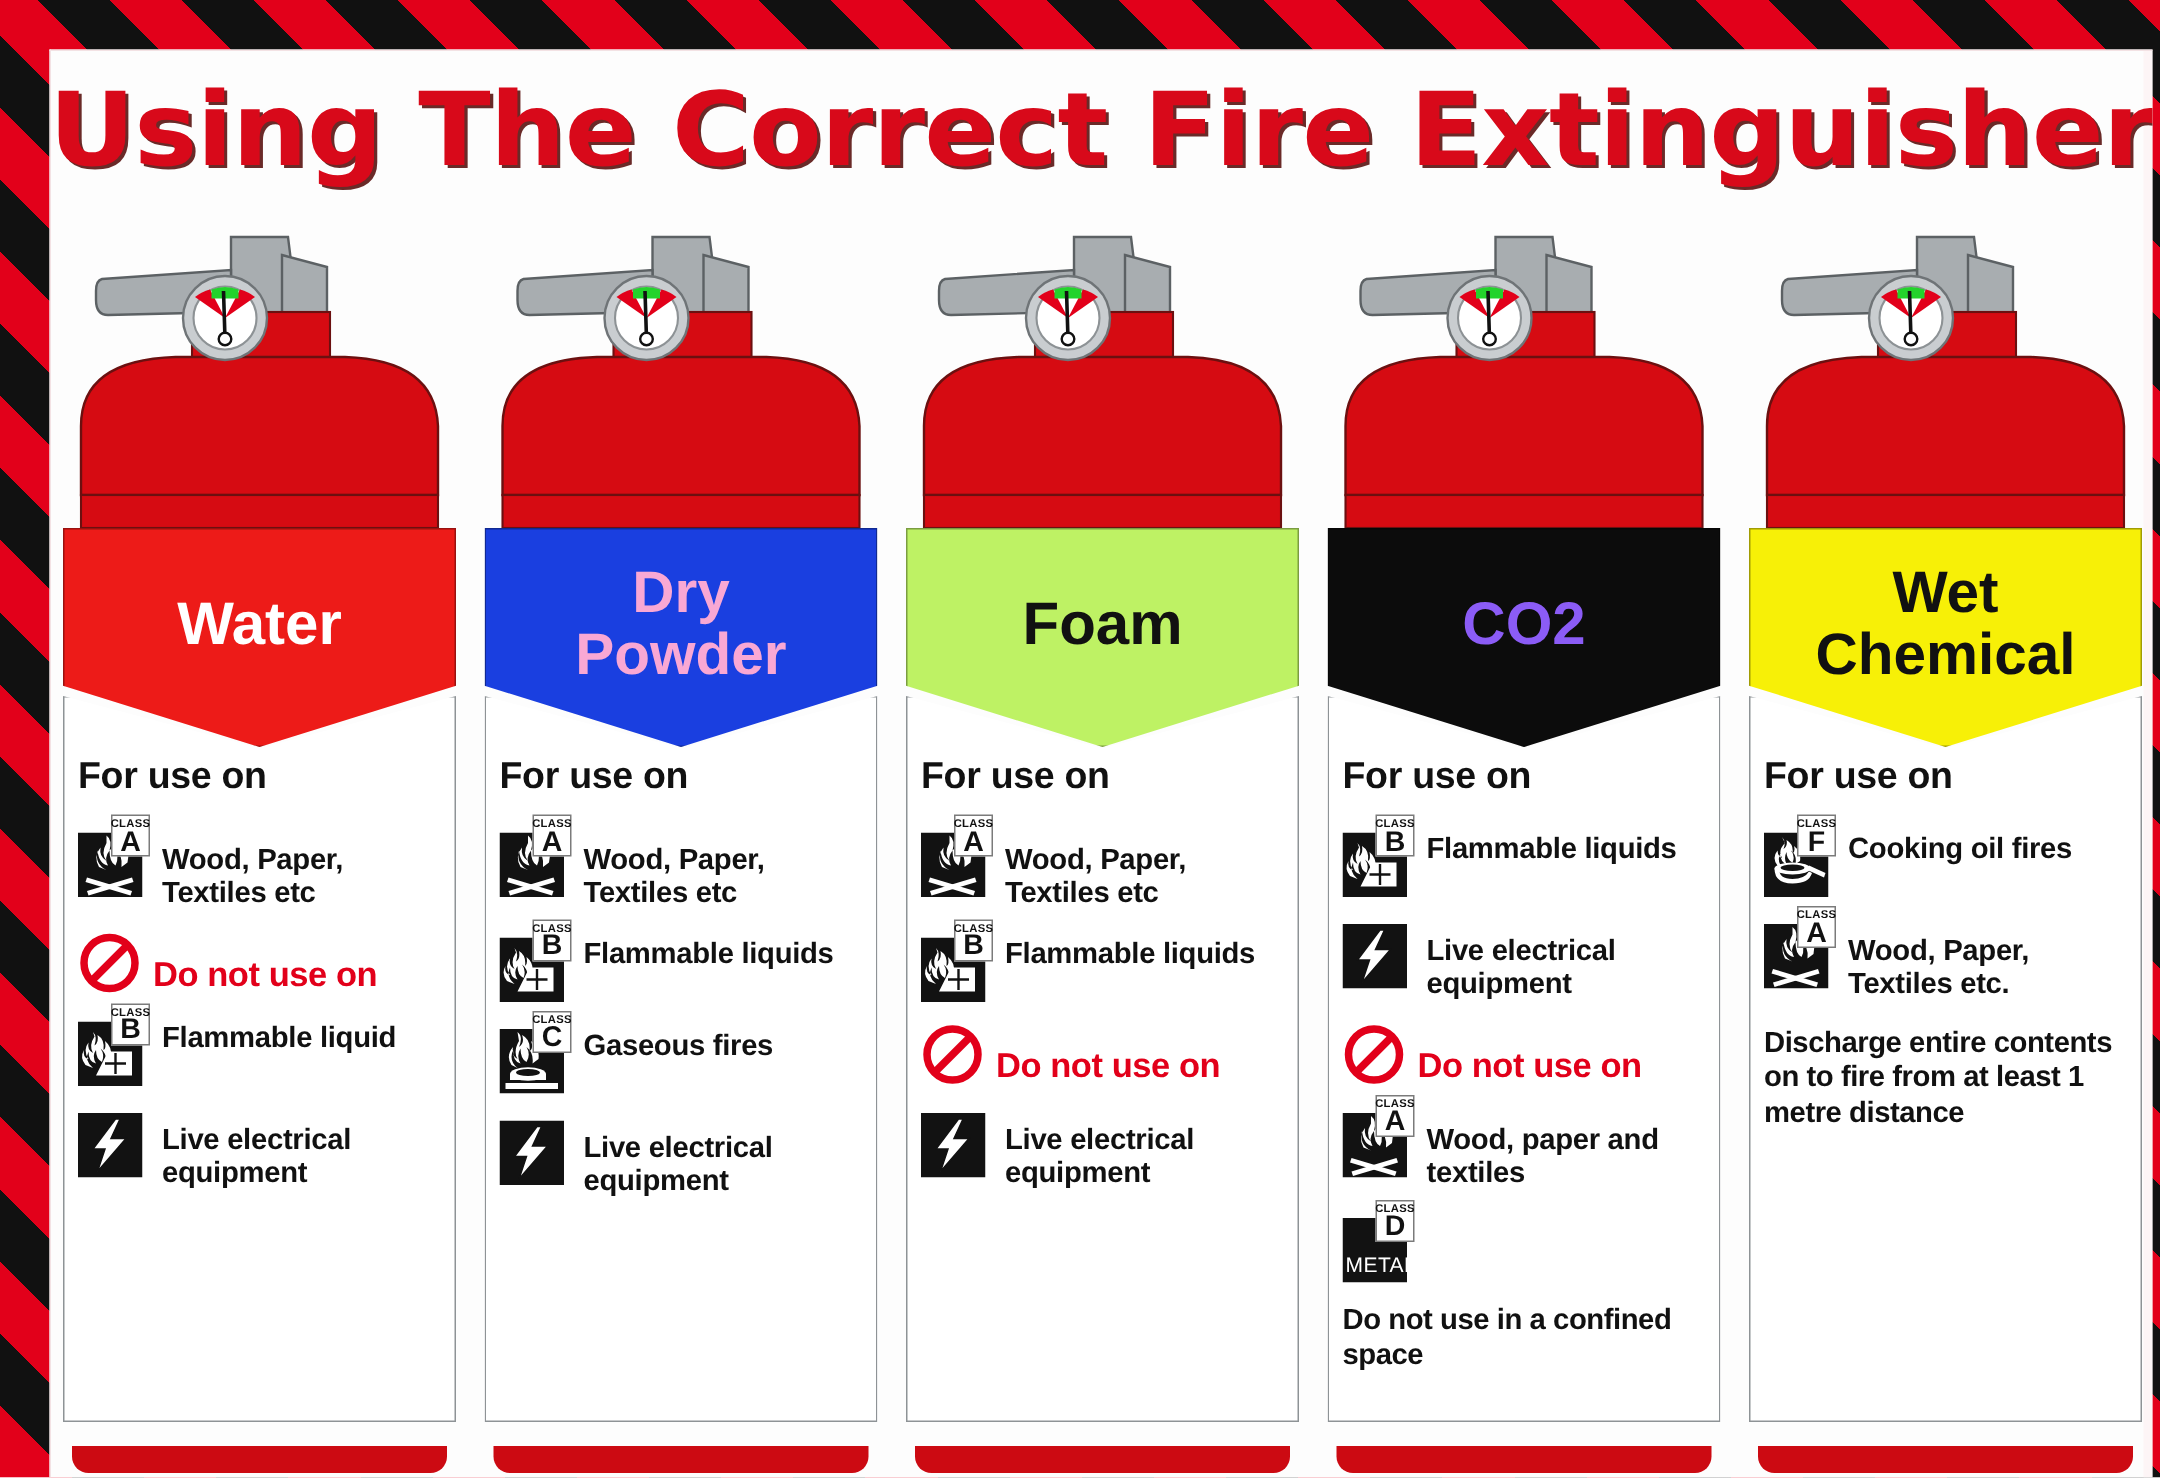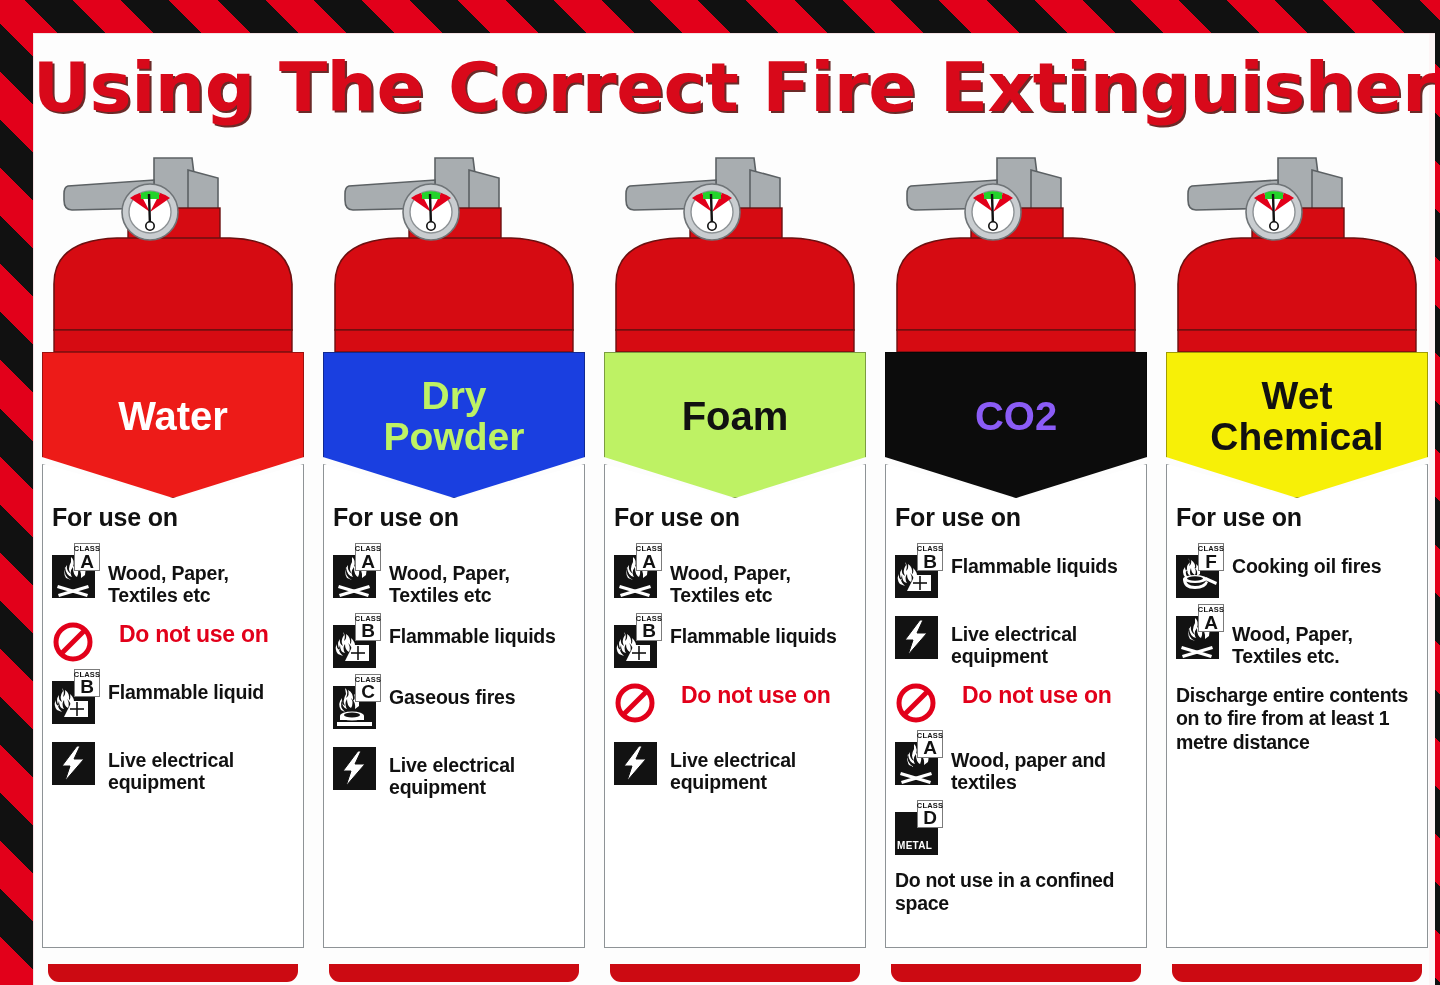--- a/index.html
+++ b/index.html
@@ -176,32 +176,32 @@
     line-height: 1;
     z-index: 3;
   }
   .picto .badge .cw { font-size: 7.5px; font-weight: bold; color: #111; margin-top: 1px; letter-spacing: .2px;}
   .picto .badge .cl { font-size: 19px; font-weight: bold; color: #111; margin-top: -1px;}
   .picto .metal {
     position: absolute;
     left: 2px; bottom: 4px;
     width: 40px;
     text-align: left;
-    font-size: 10px;
-    font-weight: bold;
+    font-size: 14px;
+    font-weight: normal;
     color: #ffffff;
     letter-spacing: .3px;
     z-index: 2;
   }
 
   
   .prohibit {
     display: flex;
-    align-items: flex-start;
-    gap: 25px;
+    align-items: flex-end;
+    gap: 8px;
     margin: 6px 0 14px 0;
   }
   .prohibit .noicon { width: 42px; height: 42px; flex: none; }
   .prohibit .txt {
     font-size: 23px;
     font-weight: bold;
     color: #e2001a;
     letter-spacing: -0.3px;
   }
 
@@ -348,21 +348,21 @@
       <path d="M99 41 A25 25 0 0 1 117 41 L117 47 L99 47 Z" fill="#23d32b"></path>
       <line x1="108" y1="74" x2="107" y2="42" stroke="#111" stroke-width="2.4"></line>
       <circle cx="108" cy="74" r="4.2" fill="#ffffff" stroke="#111" stroke-width="1.6"></circle>
     </g>
 
     <rect x="12" y="178" width="238" height="22" fill="#d60b12" stroke="#6b1010" stroke-width="1.4"></rect>
   </svg>
           </div>
 
     <div class="banner-wrap">
-      <div class="banner two-line" style="background:#1a3fe0;color:#bef264;">
+      <div class="banner two-line" style="background:#1a3fe0;color:#f9a8d4;">
         <span>Dry<br>Powder</span>
       </div>
     </div>
 
     <div class="info">
       <h3>For use on</h3>
 
   <div class="entry ">
     <div class="picto">
       <svg width="43" height="43" viewBox="0 0 43 43">

